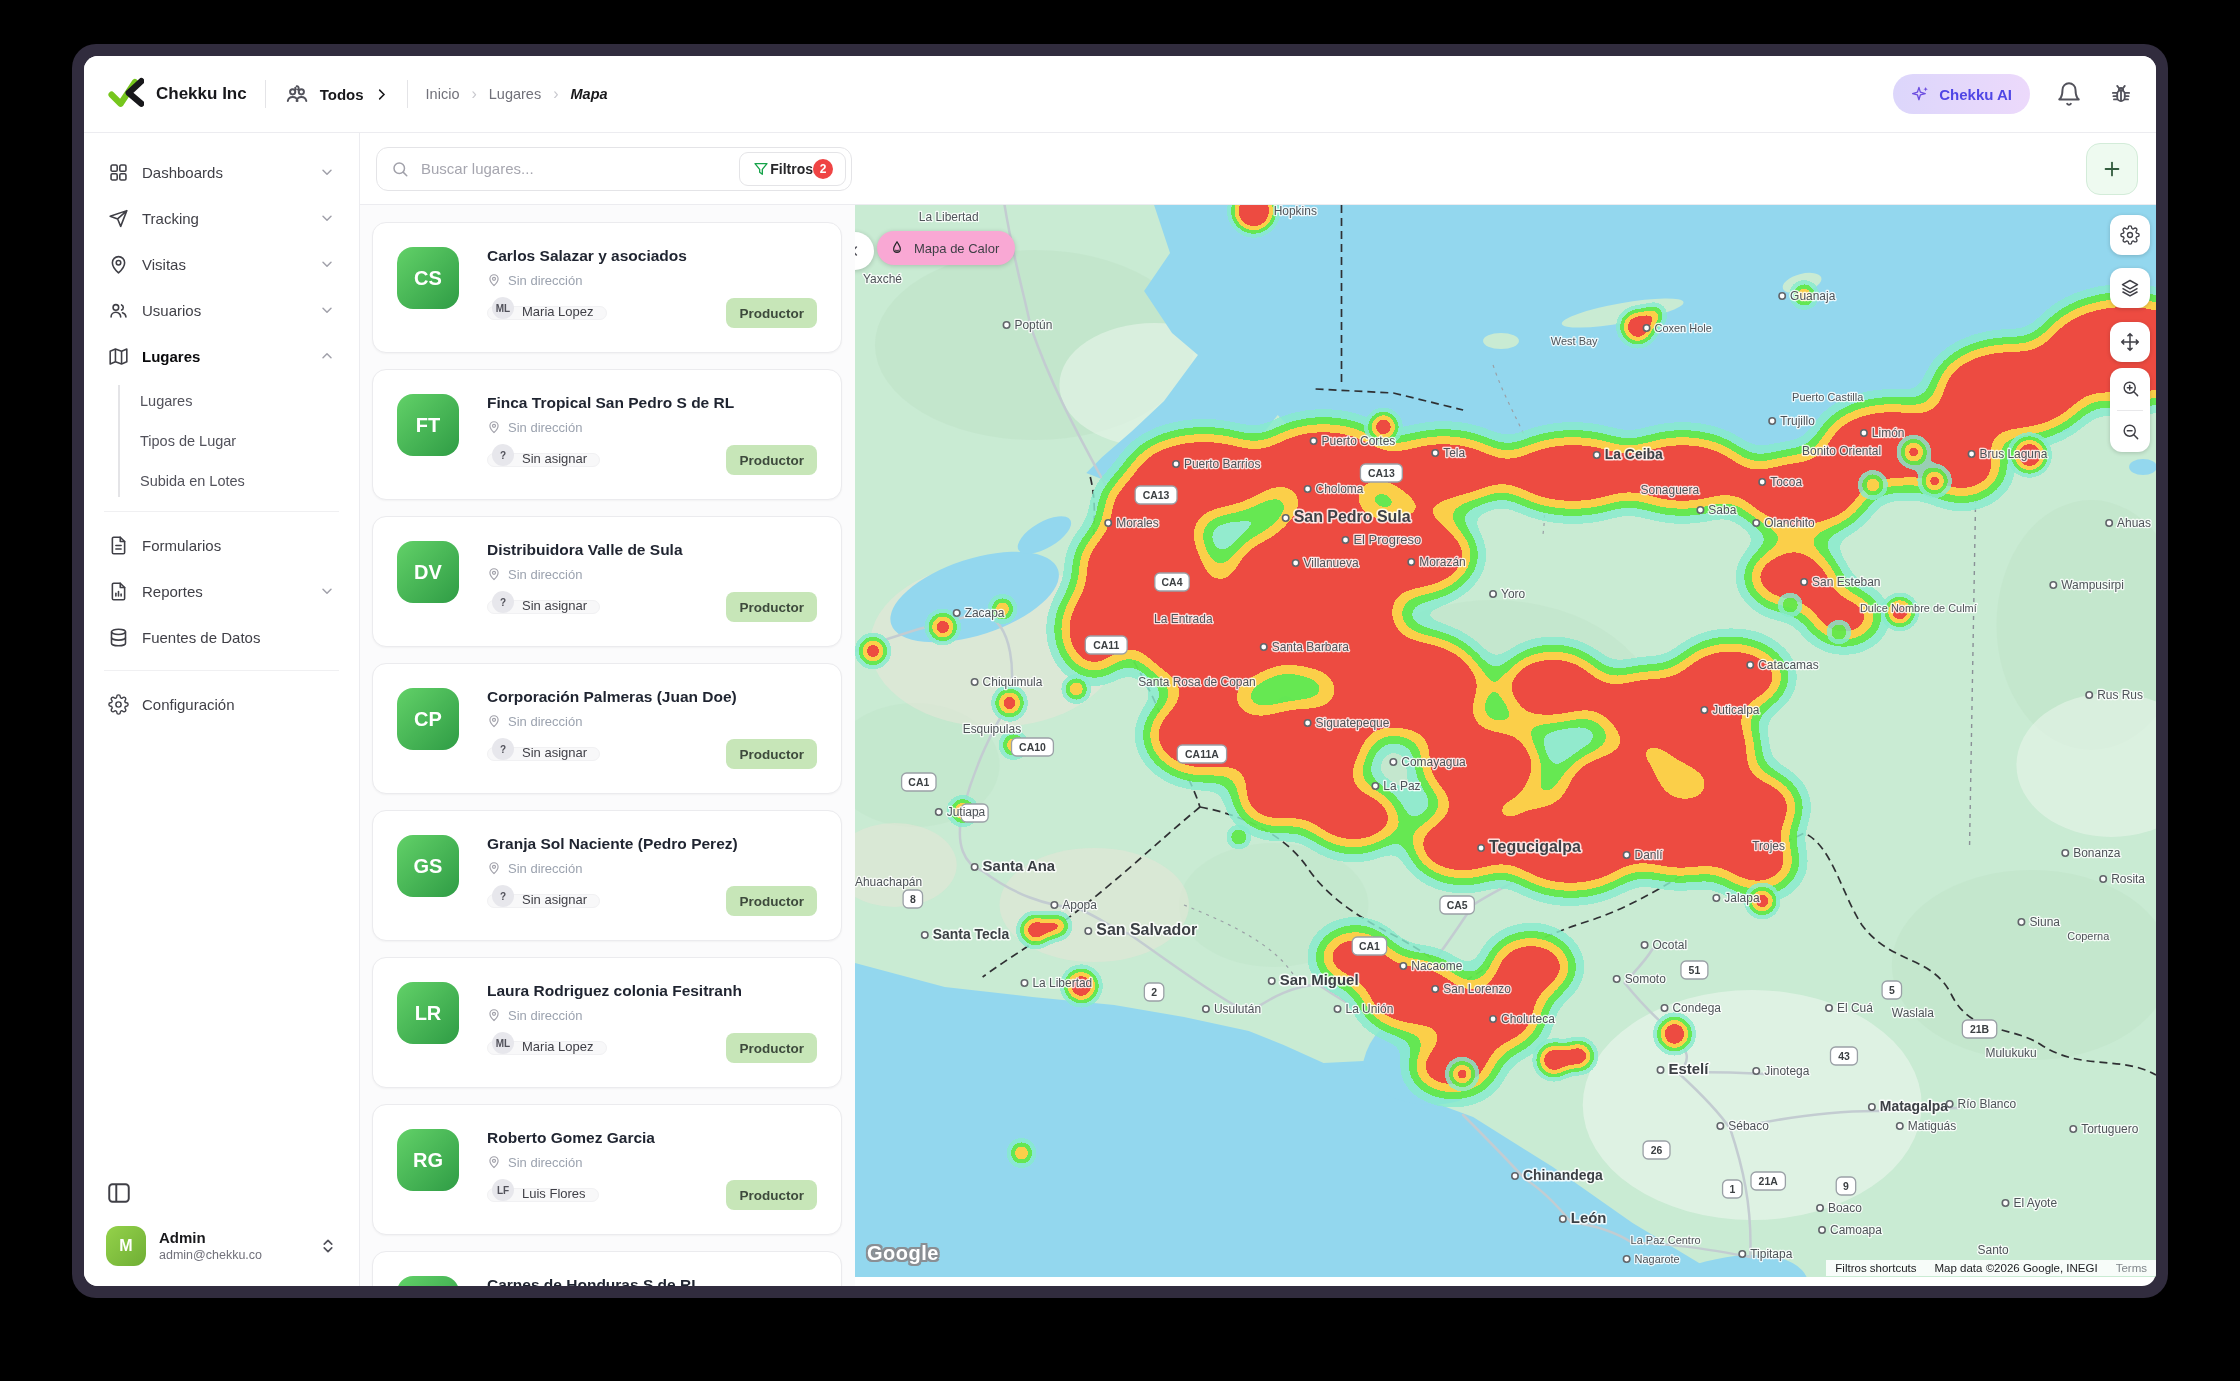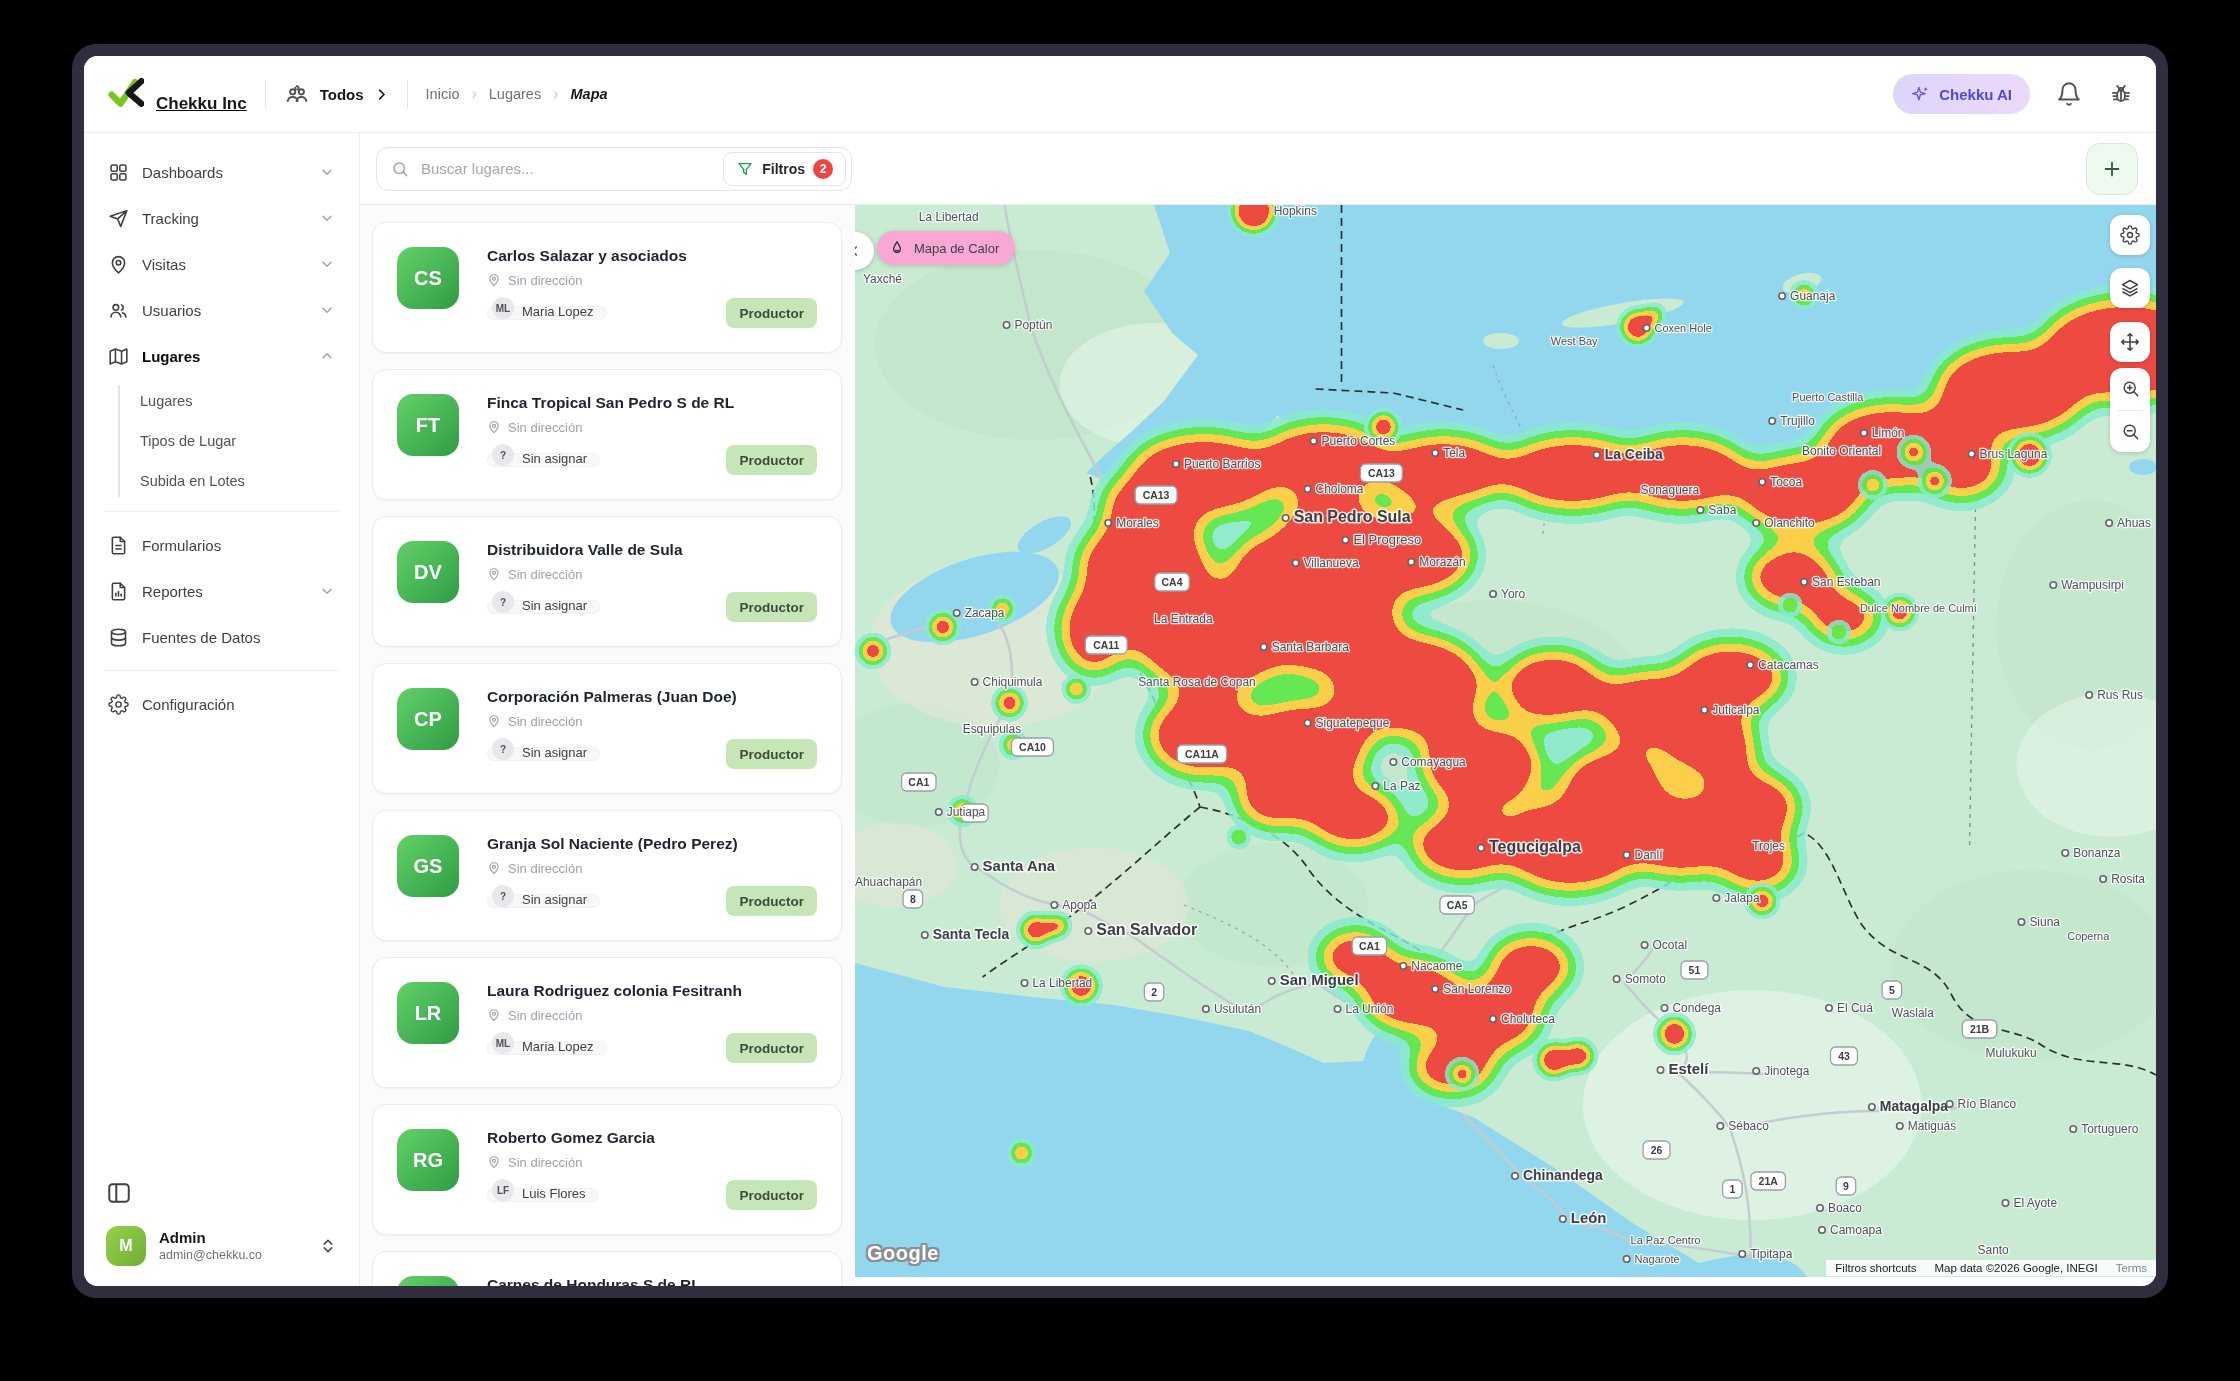--- a/index.html
+++ b/index.html
@@ -3,21 +3,21 @@
 <meta charset="utf-8">
 <style>
   html,body{margin:0;padding:0;background:#000;}
   *{box-sizing:border-box;}
   #screen{position:relative;width:2240px;height:1381px;background:#000;font-family:"Liberation Sans",sans-serif;overflow:hidden;}
   #window{position:absolute;left:72px;top:44px;width:2096px;height:1254px;background:#312c3e;border-radius:24px;padding:12px;}
   #app{position:relative;width:100%;height:100%;background:#fff;border-radius:14px;overflow:hidden;}
 
   
   .hdr{position:absolute;left:0;top:0;right:0;height:77px;background:#fff;border-bottom:1px solid #ececf0;display:flex;align-items:center;padding:0 22px 0 24px;}
-  .hdr .brand{display:flex;align-items:flex-end;gap:12px;text-decoration:underline;}
+  .hdr .brand{display:flex;align-items:center;gap:12px;}
   .brand-name{font-size:17px;font-weight:700;color:#18181b;}
   .vdiv{width:1px;height:28px;background:#e4e4e7;margin:0 18px;}
   .org{display:flex;align-items:center;gap:10px;cursor:pointer;}
   .org-label{font-size:15px;font-weight:700;color:#18181b;}
   .crumbs{display:flex;align-items:center;gap:12px;font-size:14.5px;color:#71717a;}
   .crumbs .sep{color:#c9c9cf;font-size:16px;}
   .crumbs .last{color:#18181b;font-weight:700;font-style:italic;}
   .hdr-right{margin-left:auto;display:flex;align-items:center;gap:26px;}
   .ai-pill{display:flex;align-items:center;gap:9px;height:40px;padding:0 18px;border-radius:20px;background:linear-gradient(90deg,#dcd6fb,#ecd9fb);color:#4f46e5;font-size:15px;font-weight:600;cursor:pointer;}
   .icon-btn{width:26px;height:26px;color:#52525b;cursor:pointer;}
@@ -44,21 +44,21 @@
   .user-name{font-size:15px;font-weight:700;color:#18181b;}
   .user-email{font-size:12.5px;color:#71717a;}
   .user-sel{width:18px;height:18px;color:#52525b;}
 
   
   .toolbar{position:absolute;left:276px;top:77px;right:0;height:72px;background:#fff;border-bottom:1px solid #ececf0;display:flex;align-items:center;padding:0 18px 0 16px;}
   .search-box{width:476px;height:44px;border:1px solid #e4e4e7;border-radius:12px;display:flex;align-items:center;padding:0 5px 0 14px;gap:10px;background:#fff;}
   .search-box svg{width:18px;height:18px;color:#a1a1aa;flex:0 0 18px;}
   .search-box input{flex:1;border:0;outline:0;font-size:15px;color:#3f3f46;font-family:"Liberation Sans",sans-serif;background:transparent;}
   .search-box input::placeholder{color:#a6a6af;}
-  .filters-btn{display:flex;align-items:center;gap:8px;height:34px;padding:0 12px;border:1px solid #e4e4e7;border-radius:9px;background:#fff;cursor:pointer;}
+  .filters-btn{display:flex;align-items:center;height:34px;padding:0 12px;border:1px solid #e4e4e7;border-radius:9px;background:#fff;cursor:pointer;}
   .filters-btn svg{width:16px;height:16px;color:#16a34a;}
   .filters-label{font-size:14px;font-weight:600;color:#27272a;}
   .filters-count{width:20px;height:20px;border-radius:50%;background:#ef4444;color:#fff;font-size:12px;font-weight:700;display:flex;align-items:center;justify-content:center;}
   .add-btn{margin-left:auto;width:52px;height:52px;border-radius:14px;background:#eefaf0;border:1px solid #d3ecd9;color:#335c3f;display:flex;align-items:center;justify-content:center;cursor:pointer;}
   .add-btn svg{width:22px;height:22px;}
 
   
   .place-list{position:absolute;left:276px;top:149px;width:495px;bottom:0;background:#fbfbfc;overflow:hidden;padding:17px 13px 0 12px;display:flex;flex-direction:column;gap:16px;}
   .card{flex:0 0 112px;background:#fff;border:1px solid #ebebee;border-radius:14px;box-shadow:0 1px 2px rgba(0,0,0,.04);display:flex;padding:24px;gap:28px;cursor:pointer;}
   .card-avatar{width:62px;height:62px;flex:0 0 62px;border-radius:16px;background:linear-gradient(135deg,#62d168,#2f9c45);color:#fff;font-size:20px;font-weight:700;display:flex;align-items:center;justify-content:center;}

